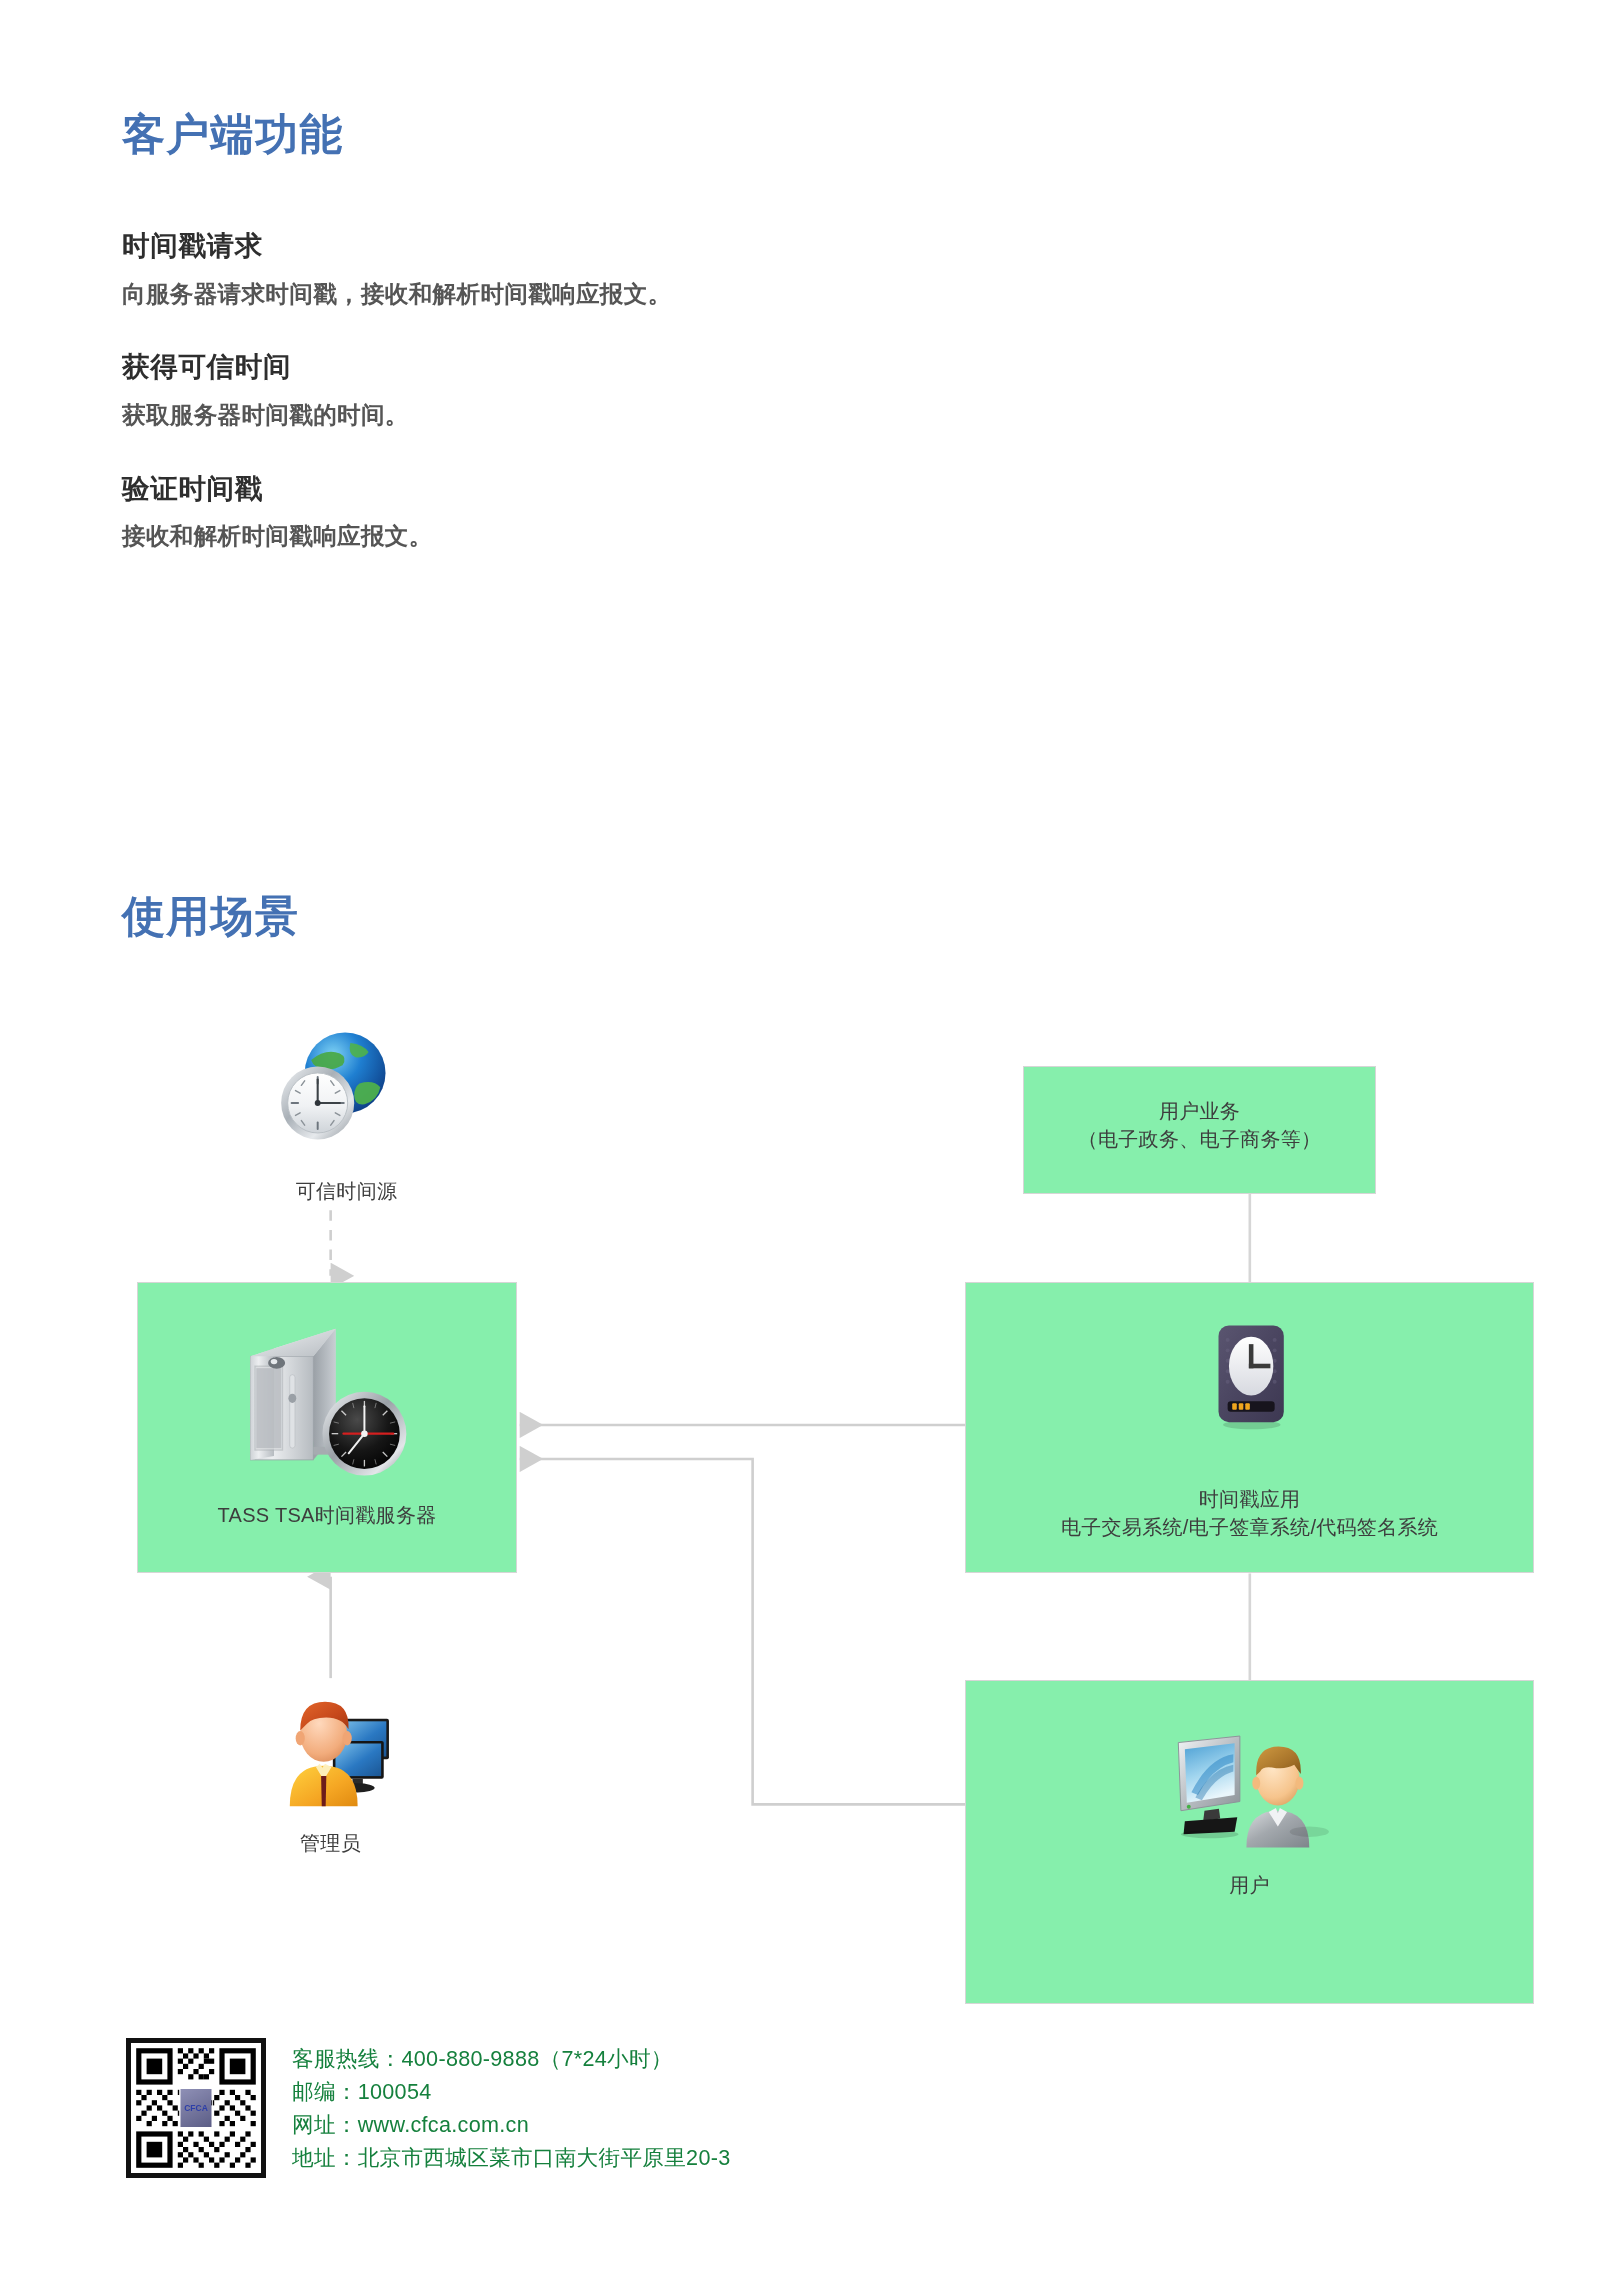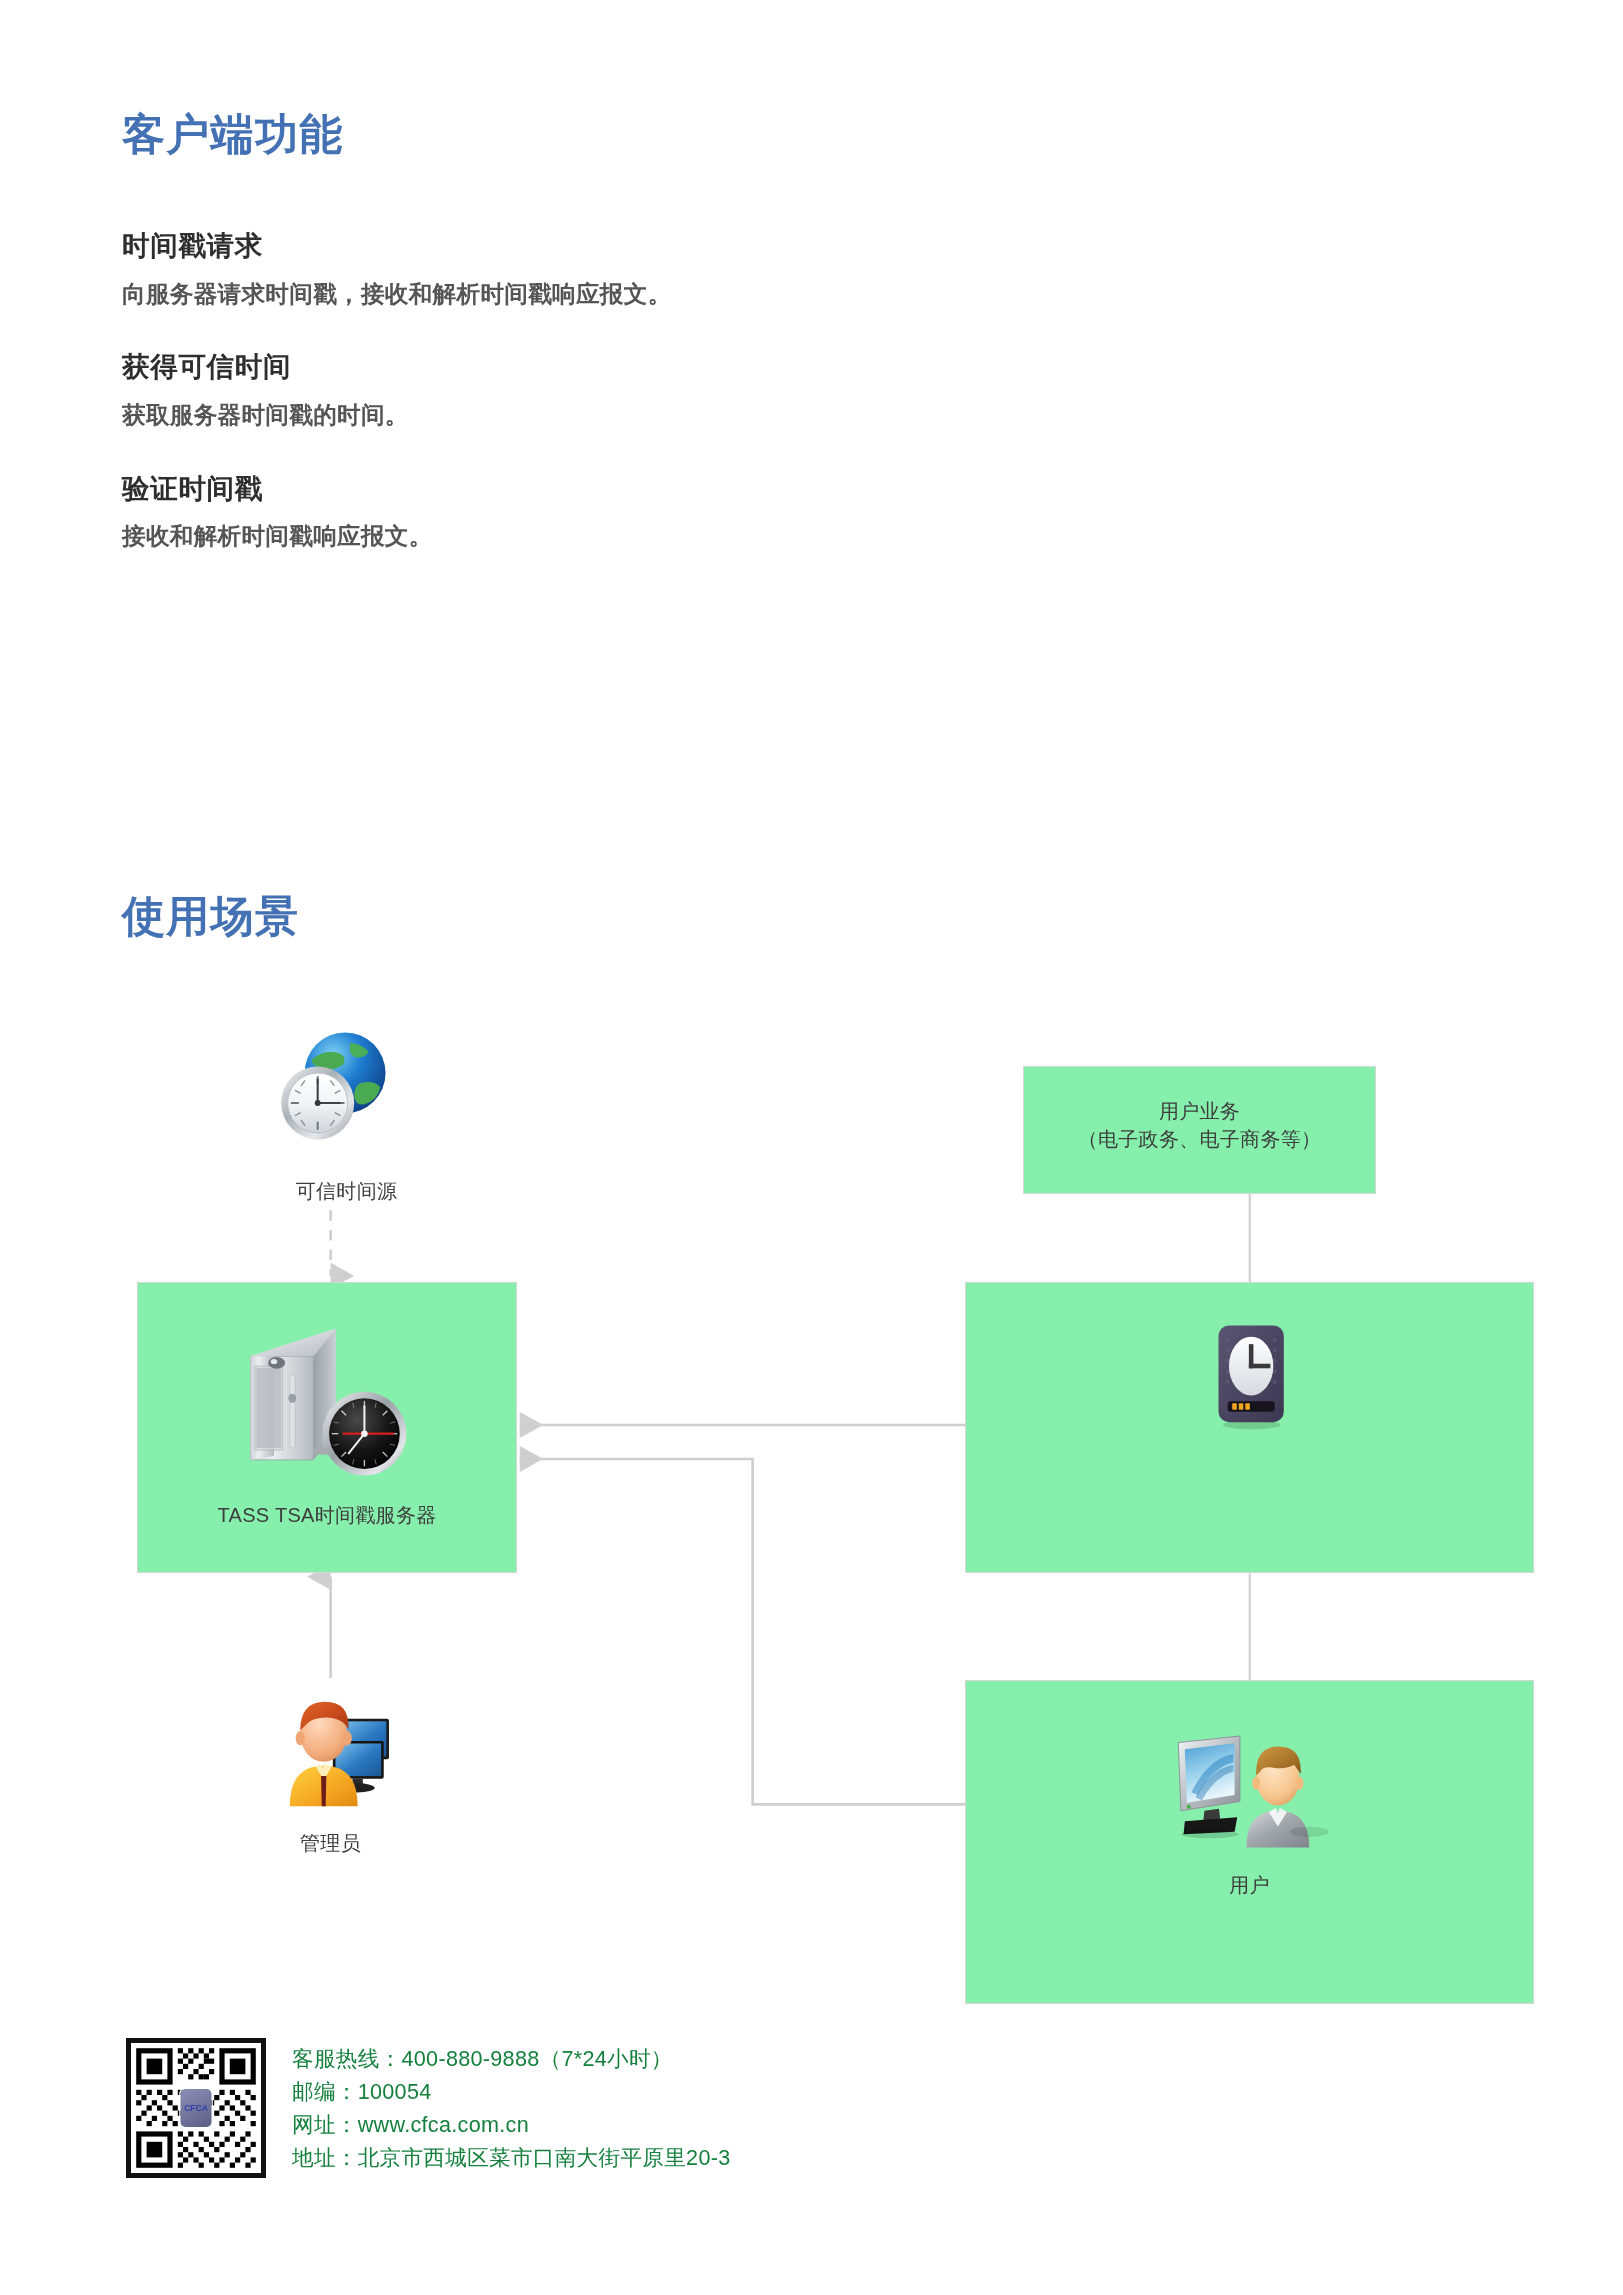--- a/index.html
+++ b/index.html
@@ -103,21 +103,21 @@
 
   #node-admin        { left: 216px; top: 677px; width: 229px; height: 190px; }
   #cap-admin         { left: 0; top: 152px; }
 
   
   .footer { position: absolute; left: 126px; top: 2038px; display: flex; align-items: flex-start; }
   .qr-block { width: 140px; height: 140px; position: relative; flex: 0 0 auto; }
   .qr-frame { width: 100%; height: 100%; border: 5.9px solid #111; background: #fff; position: relative; overflow: hidden; }
   .qr-logo {
     position: absolute; left: 50%; top: 50%; transform: translate(-50%,-50%);
-    width: 31px; height: 38px; border-radius: 5px;
+    width: 31px; height: 38px; border-radius: 0;
     background: linear-gradient(150deg,#8f90b6,#5b5d86);
     display: flex; align-items: center; justify-content: center;
     font-size: 8.5px; font-weight: 700; color: #2d3ea8; letter-spacing: 0px;
     box-shadow: 0 0 0 1.3px #fff;
   }
   .contact-block { margin-left: 26px; padding-top: 5.2px; }
   .contact-line {
     font-size: 21.6px;
     color: #15803d;
     line-height: 1.52;
@@ -353,20 +353,24 @@
             <circle cx="102" cy="96" r="3"></circle>
           </g>
           <ellipse cx="66" cy="72" rx="34" ry="45" fill="url(#appFace)"></ellipse>
           <line x1="66" y1="72" x2="66" y2="42" stroke="#3a3a3a" stroke-width="7" stroke-linecap="square"></line>
           <line x1="66" y1="72" x2="92" y2="72" stroke="#3a3a3a" stroke-width="7" stroke-linecap="square"></line>
           <rect x="30" y="126" width="72" height="16" rx="5" fill="#17141d"></rect>
           <rect x="37" y="129" width="7" height="10" rx="1.5" fill="#f0a51e"></rect>
           <rect x="47" y="129" width="7" height="10" rx="1.5" fill="#f0a51e"></rect>
           <rect x="57" y="129" width="7" height="10" rx="1.5" fill="#f0a51e"></rect>
         </svg>
+      </div>
+      <div class="node-caption" id="cap-ts-app">
+        <span>时间戳应用</span><br>
+        <span>电子交易系统/电子签章系统/代码签名系统</span>
       </div>
     </div>
 
     <div class="node-free" id="node-admin">
       <div class="icon-wrap" style="left:49px; top:0px; width:137px; height:131px;">
         <svg width="137" height="131" viewBox="0 0 210 200">
           <defs>
             <linearGradient id="monG" x1="0" y1="0" x2="1" y2="1">
               <stop offset="0%" stop-color="#7cc0ea"></stop>
               <stop offset="55%" stop-color="#2a78c2"></stop>

